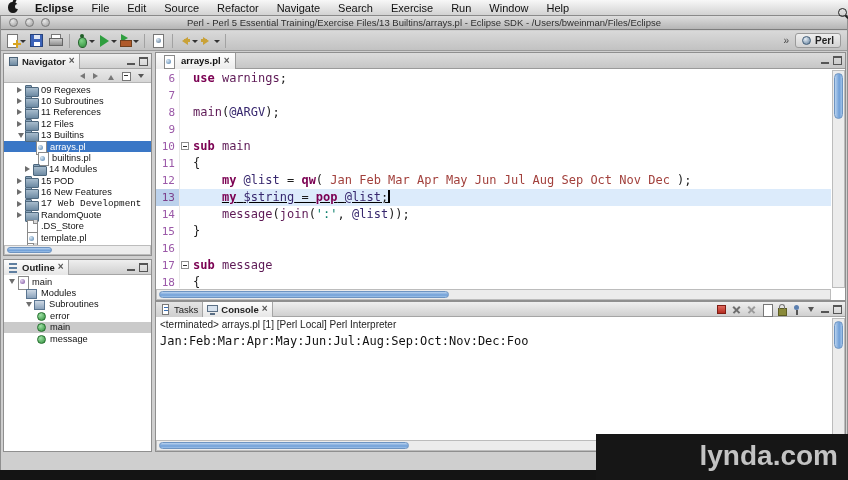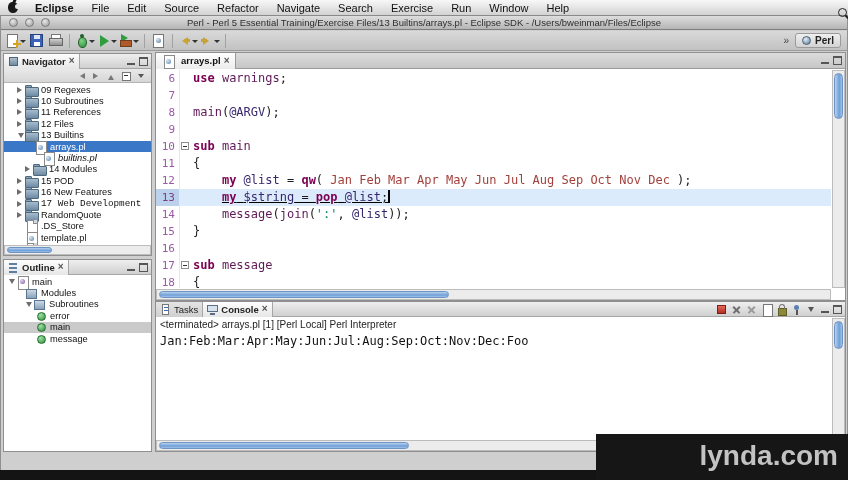--- a/index.html
+++ b/index.html
@@ -349,21 +349,21 @@
             <span class="tri-d"></span>
           </span>
           <span class="ticon folder"></span>
           <span>13 Builtins</span>
         </div>
         <div class="trow selb" style="padding-left: 21px;">
           <span class="tw"></span>
           <span class="ticon perl"></span>
           <span>arrays.pl</span>
         </div>
-        <div class="trow" style="padding-left: 29px; font-style: italic;">
+        <div class="trow" style="padding-left: 23px;">
           <span class="tw"></span>
           <span class="ticon perl"></span>
           <span>builtins.pl</span>
         </div>
         <div class="trow" style="padding-left: 20px;">
           <span class="tw">
             <span class="tri-r"></span>
           </span>
           <span class="ticon folder"></span>
           <span>14 Modules</span>

